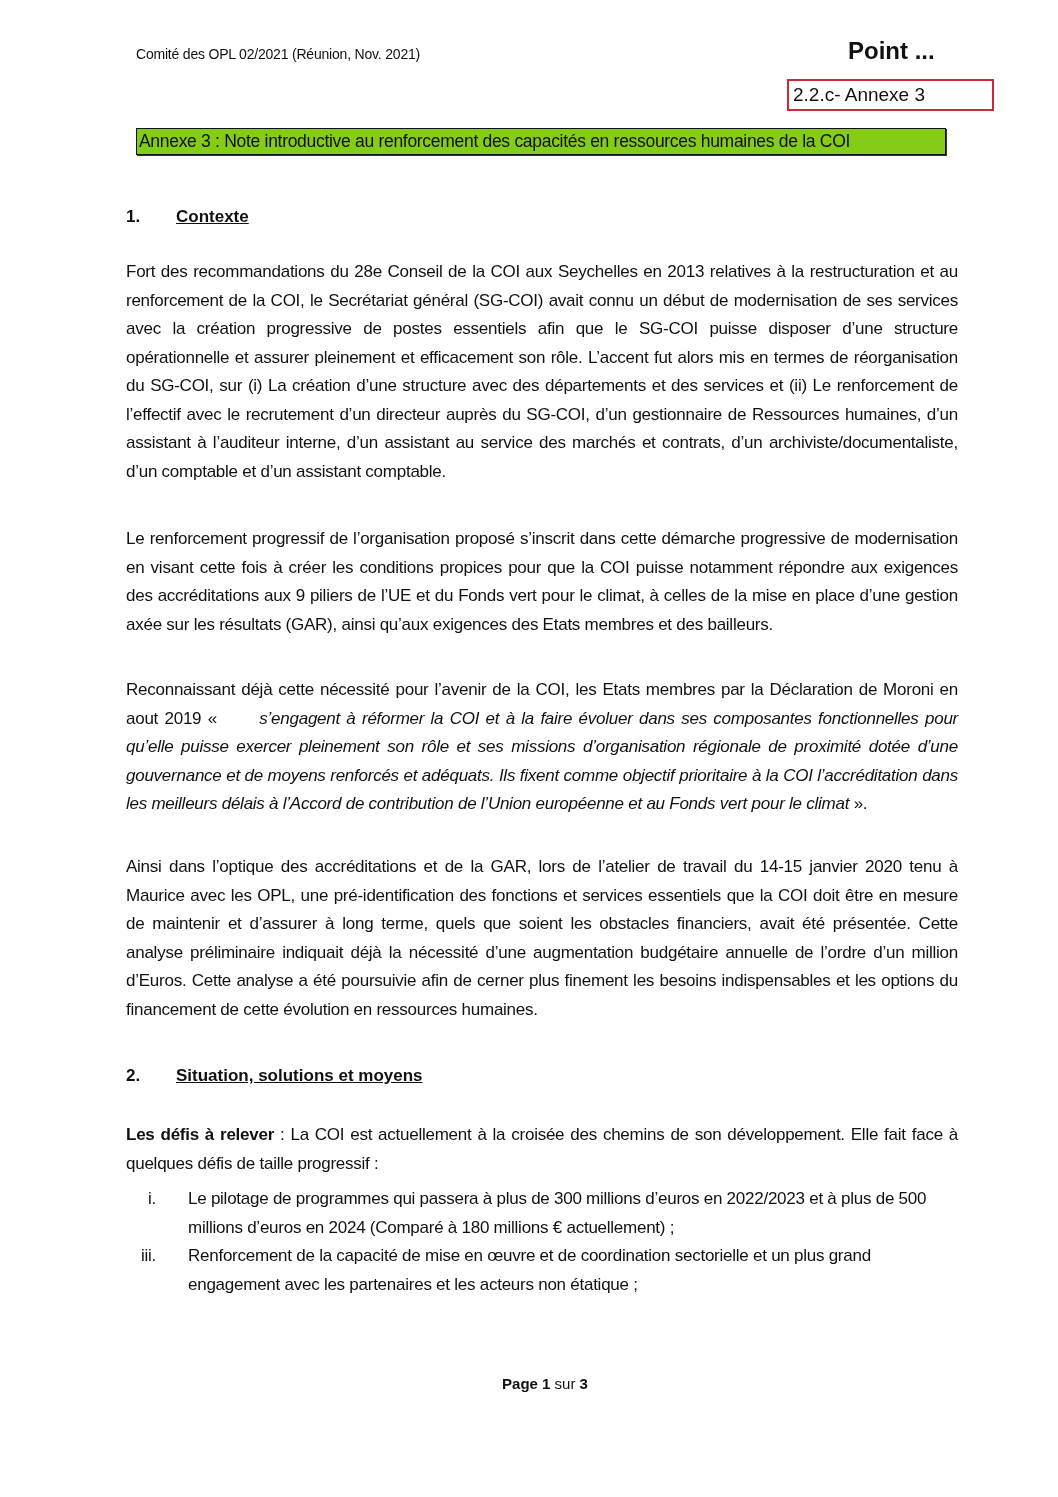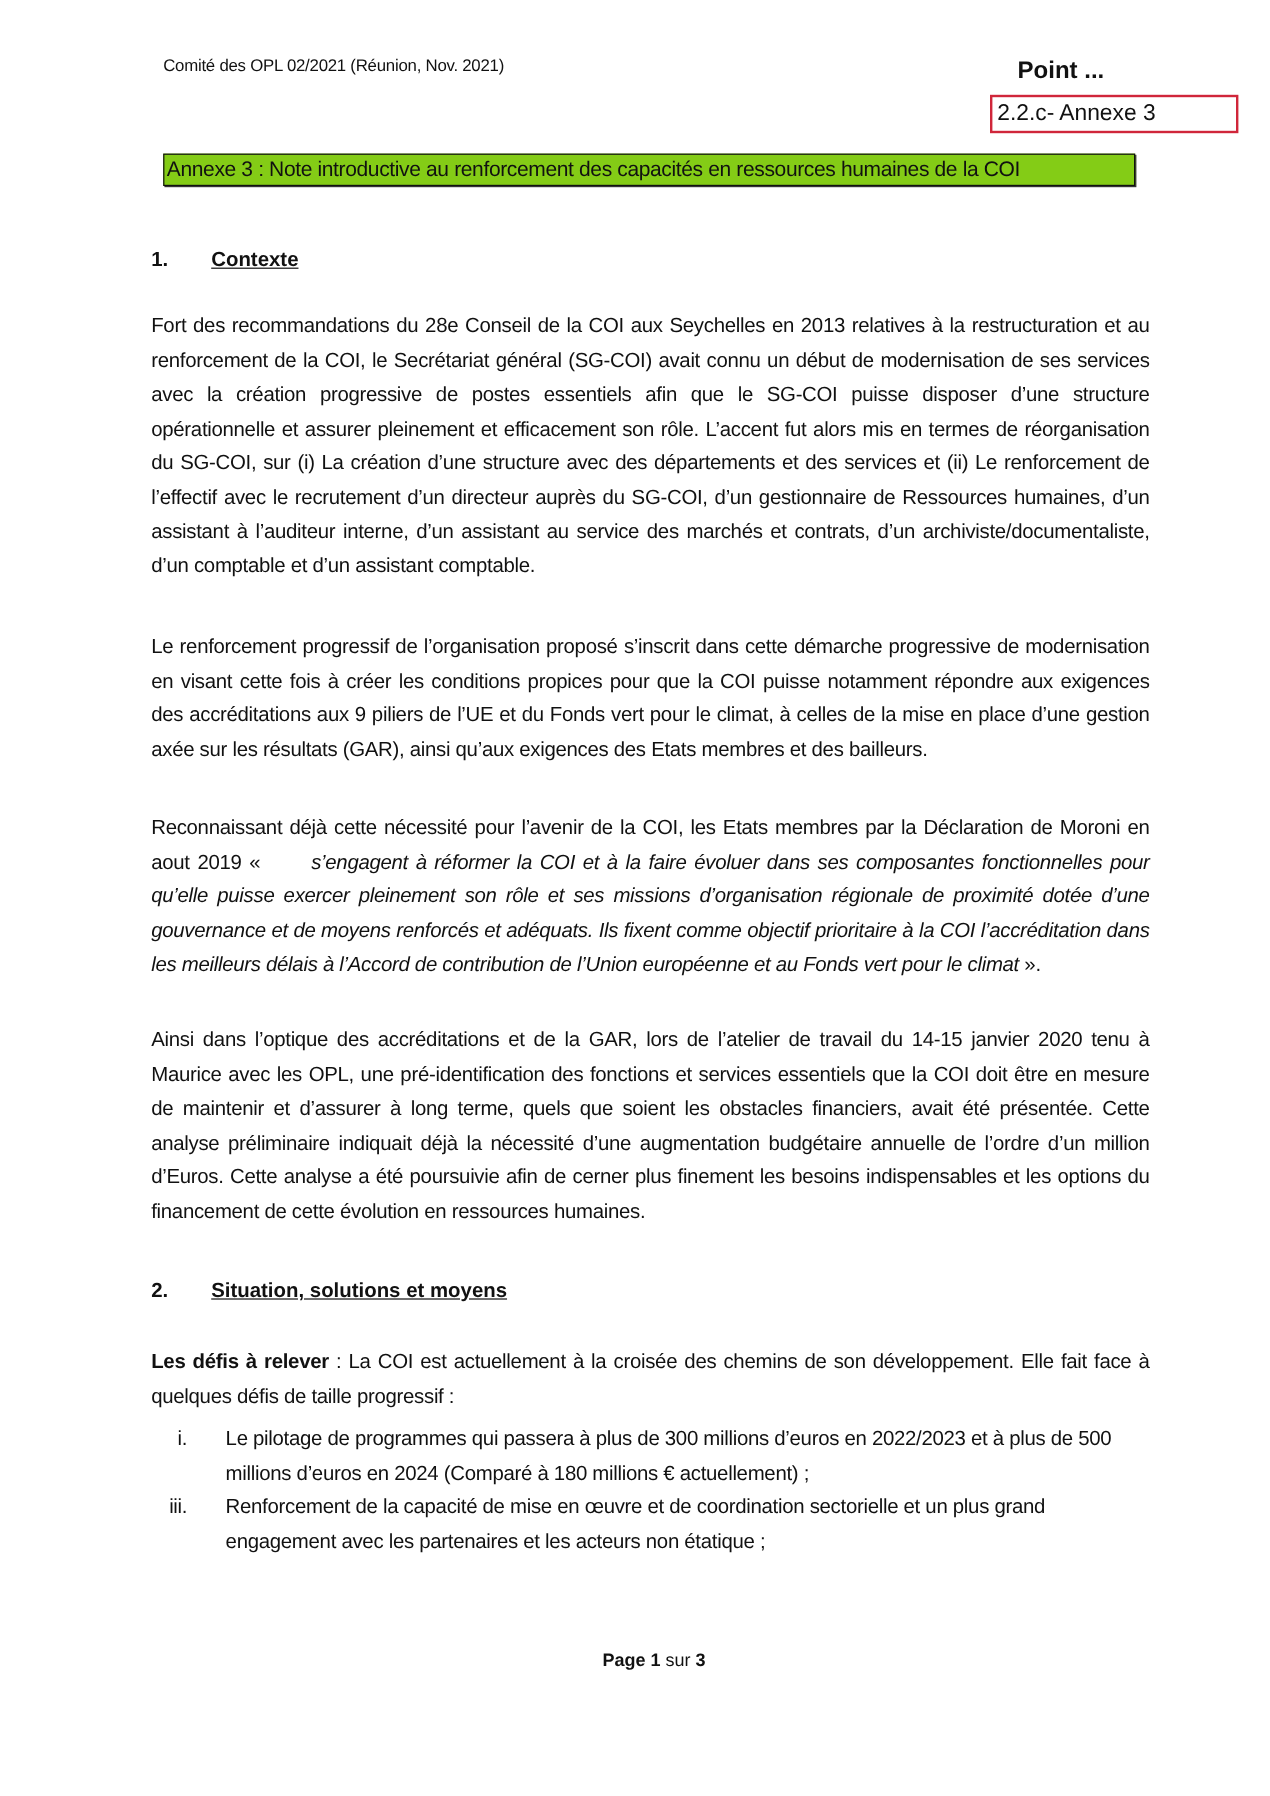--- a/index.html
+++ b/index.html
@@ -5,22 +5,22 @@
     html, body { margin: 0; padding: 0; background: #ffffff; }
     body {
       width: 1058px; height: 1497px; position: relative; overflow: hidden;
       font-family: "Liberation Sans", sans-serif; color: #111;
     }
     .hdr-left {
       position: absolute; left: 136px; top: 46px;
       font-size: 14px; letter-spacing: -0.2px;
     }
     .hdr-right {
-      position: absolute; left: 848px; top: 48px;
-      font-size: 20px; font-weight: bold;
+      position: absolute; left: 848px; top: 37px;
+      font-size: 24px; font-weight: bold;
     }
     .ref-box {
       position: absolute; left: 787px; top: 79px; width: 207px; height: 32px;
       border: 2px solid #d0263a; box-sizing: border-box;
       font-size: 19px; padding: 3px 0 0 4px; line-height: 22px;
     }
     .title-box {
       position: absolute; left: 136px; top: 128px; width: 810px; height: 27px;
       background: #84cc16; border: 1.5px solid #111; box-sizing: border-box;
       font-size: 17.5px; line-height: 24px; padding-left: 2px;
@@ -46,21 +46,21 @@
       position: absolute; left: 0; width: 1058px; top: 1375px;
       text-align: center; font-size: 15px; font-weight: bold; padding-left: 16px;
     }
     b.lead { font-weight: bold; }
   </style>
 </head>
 <body>
 
 <div class="hdr-left">Comité des OPL 02/2021 (Réunion, Nov. 2021)</div>
 <div class="hdr-right">Point ...</div>
-<div class="ref-box" style="border-color: rgb(208, 38, 58); margin-left: 38px;">2.2.c- Annexe 3</div>
+<div class="ref-box" style="border-color: rgb(208, 38, 58);">2.2.c- Annexe 3</div>
 
 <div class="title-box">Annexe 3 : Note introductive au renforcement des capacités en ressources humaines de la COI</div>
 
 <div class="section-h" style="top:207px;">
   <span class="num">1.</span><span class="txt">Contexte</span>
 </div>
 
 <p class="para" style="top:258px; margin:0;">Fort des recommandations du 28e Conseil de la COI aux Seychelles en 2013 relatives à la restructuration et au renforcement de la COI, le Secrétariat général (SG-COI) avait connu un début de modernisation de ses services avec la création progressive de postes essentiels afin que le SG-COI puisse disposer d’une structure opérationnelle et assurer pleinement et efficacement son rôle.  L’accent fut alors mis en termes de réorganisation du SG-COI, sur (i) La création d’une structure avec des départements et des services et (ii) Le renforcement de l’effectif avec le recrutement d’un directeur auprès du SG-COI, d’un gestionnaire de Ressources humaines, d’un assistant à l’auditeur interne, d’un assistant au service des marchés et contrats, d’un archiviste/documentaliste, d’un comptable et d’un assistant comptable.</p>
 <p class="para" style="top:525px; margin:0;">Le renforcement progressif de l’organisation proposé s’inscrit dans cette démarche progressive de modernisation en visant cette fois à créer les conditions propices pour que la COI puisse notamment répondre aux exigences des accréditations aux 9 piliers de l’UE et du Fonds vert pour le climat, à celles de la mise en place d’une gestion axée sur les résultats (GAR), ainsi qu’aux exigences des Etats membres et des bailleurs.</p>
 <p class="para" style="top:676px; margin:0;"><span>Reconnaissant déjà cette nécessité pour l’avenir de la COI, les Etats membres par la Déclaration de Moroni en aout 2019 « </span><em>s’engagent à réformer la COI et à la faire évoluer dans ses composantes fonctionnelles pour qu’elle puisse exercer pleinement son rôle et ses missions d’organisation régionale de proximité dotée d’une gouvernance et de moyens renforcés et adéquats. Ils fixent comme objectif prioritaire à la COI l’accréditation dans les meilleurs délais à l’Accord de contribution de l’Union européenne et au Fonds vert pour le climat</em><span> ».</span></p>

